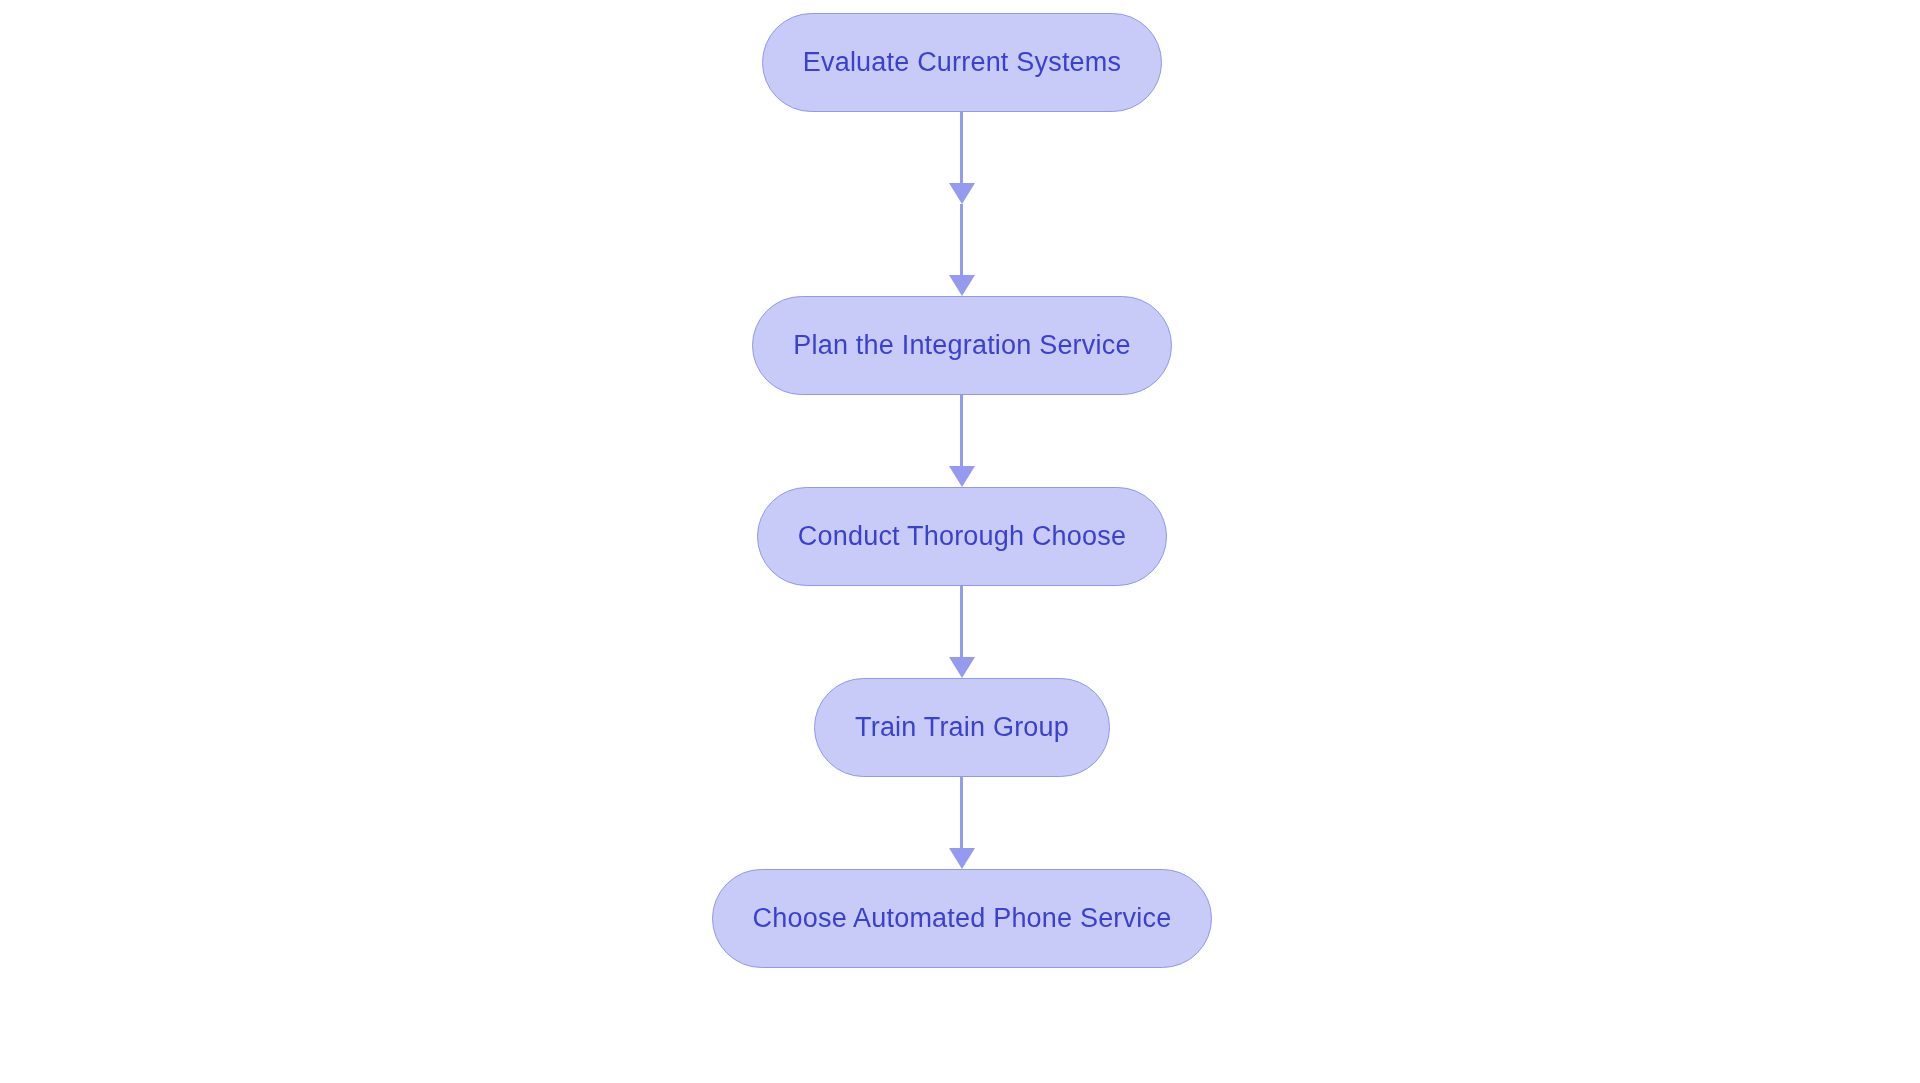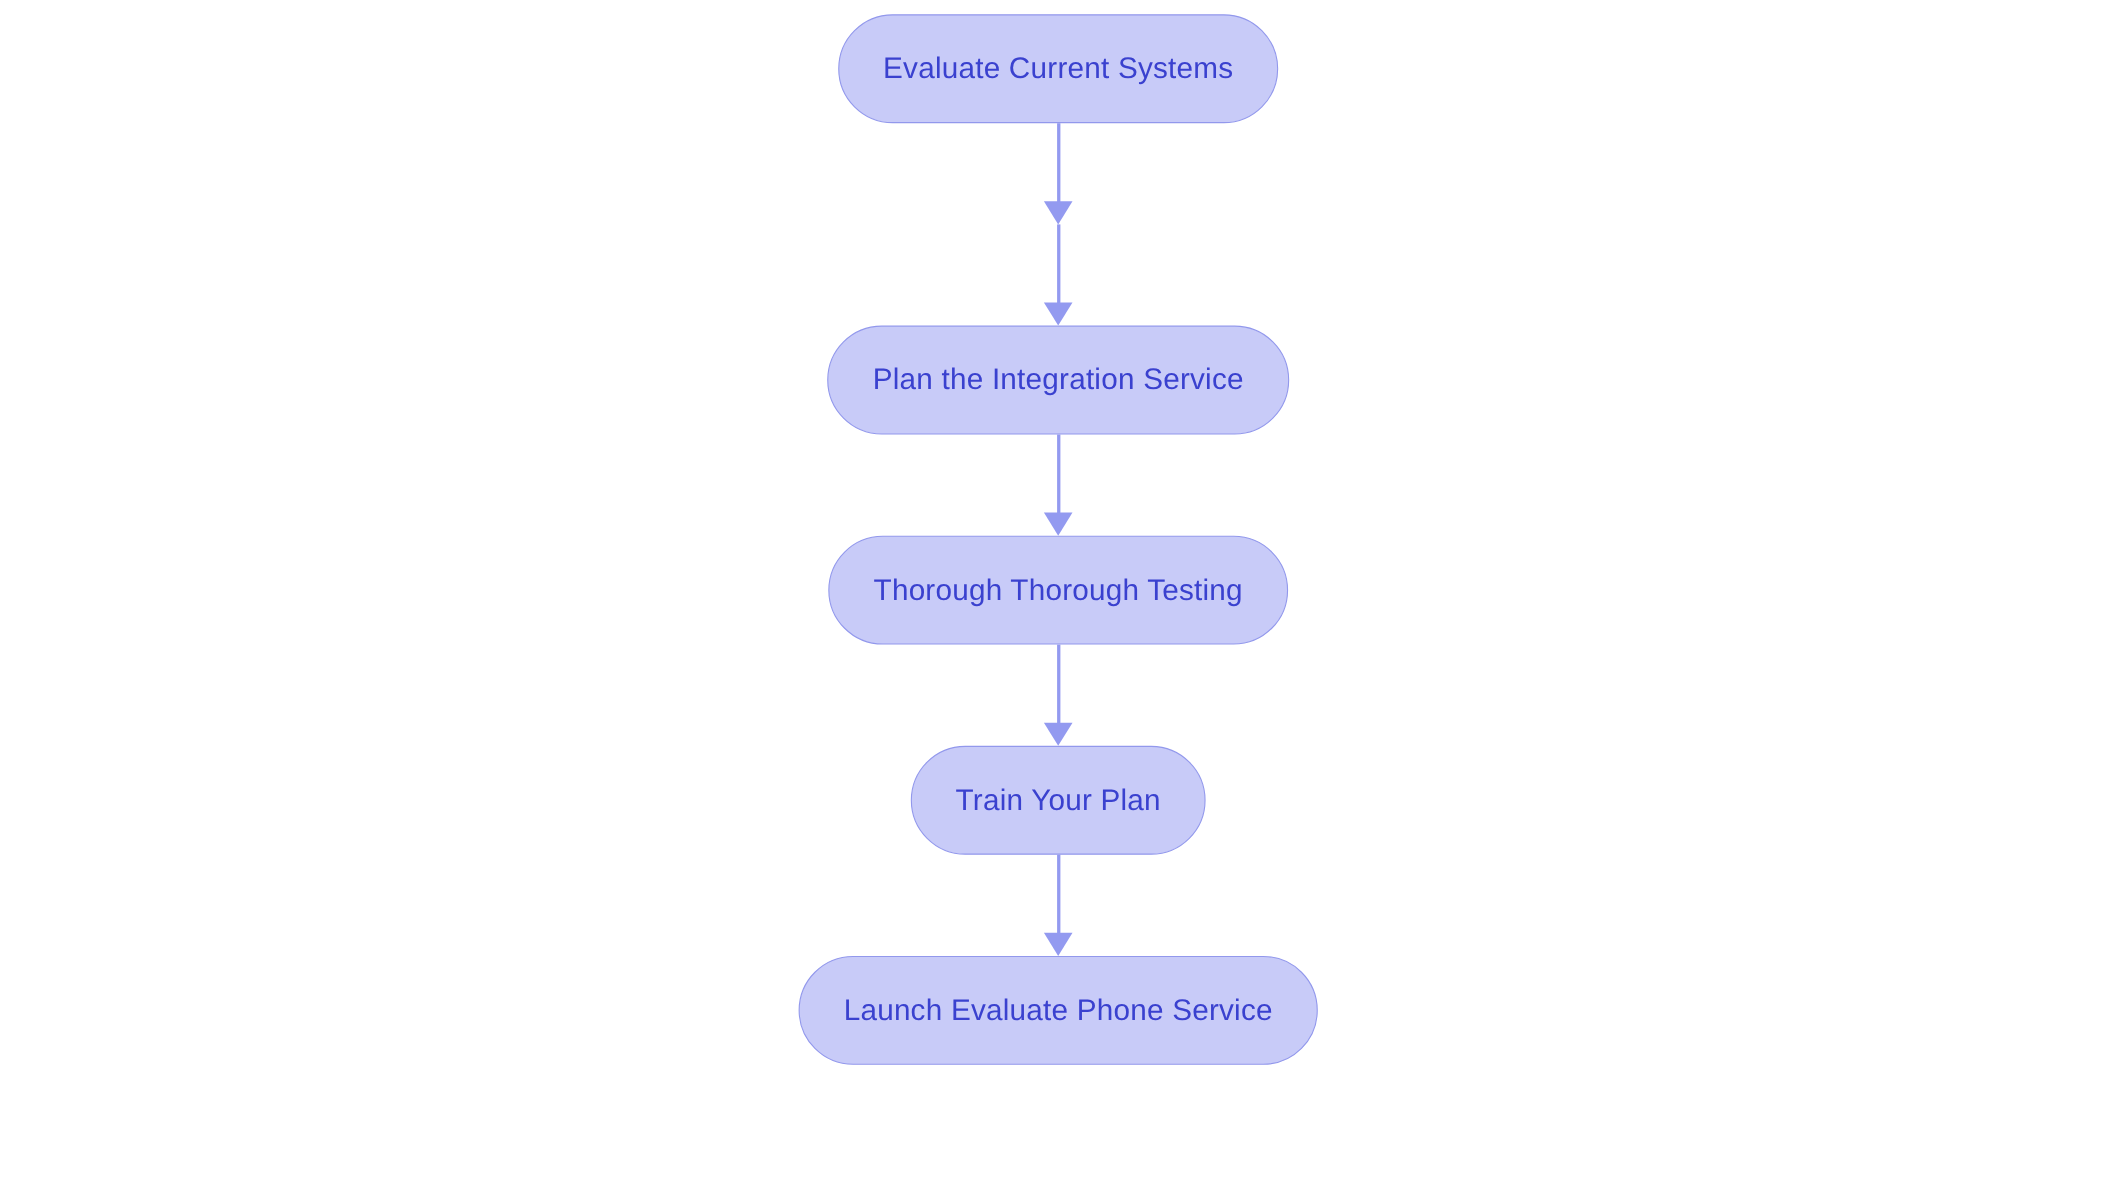--- a/index.html
+++ b/index.html
@@ -92,35 +92,35 @@
     <div class="node">
       <span class="node-label">Plan the Integration Service</span>
     </div>
 
     <div class="connector">
       <div class="connector-line"></div>
       <div class="connector-arrowhead"></div>
     </div>
 
     <div class="node">
-      <span class="node-label">Thorough Thorough Testing</span>
+      <span class="node-label">Conduct Thorough Choose</span>
     </div>
 
     <div class="connector">
       <div class="connector-line"></div>
       <div class="connector-arrowhead"></div>
     </div>
 
     <div class="node">
-      <span class="node-label">Train Your Plan</span>
+      <span class="node-label">Train Train Group</span>
     </div>
 
     <div class="connector">
       <div class="connector-line"></div>
       <div class="connector-arrowhead"></div>
     </div>
 
     <div class="node">
-      <span class="node-label">Launch Evaluate Phone Service</span>
+      <span class="node-label">Choose Automated Phone Service</span>
     </div>
 
   </div>
 </div>
 
 </body></html>

